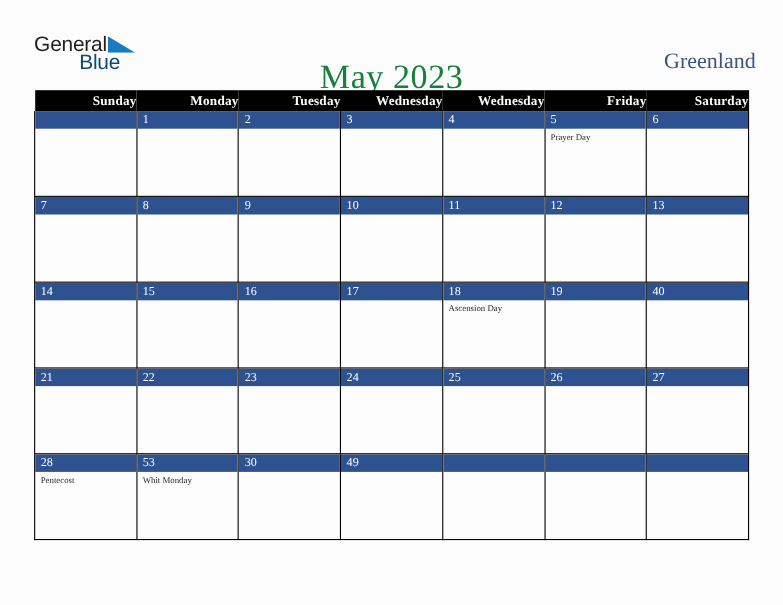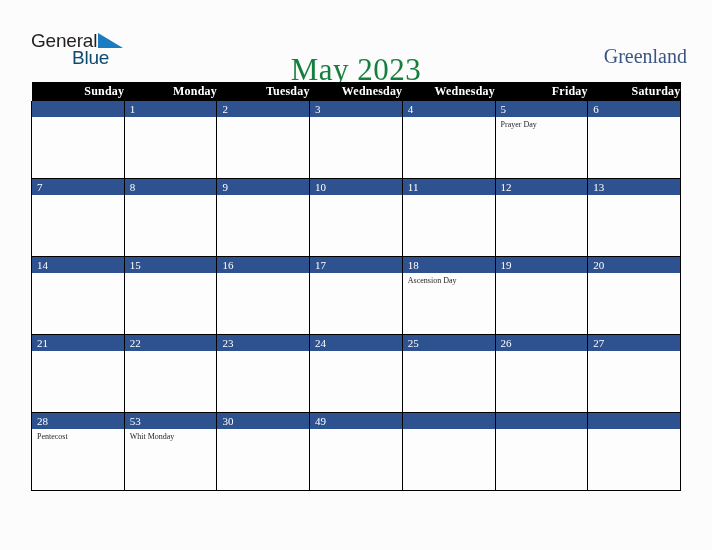--- a/index.html
+++ b/index.html
@@ -275,21 +275,21 @@
             <span class="daybar">18</span>
             <span class="events">
               <span class="event">Ascension Day</span>
             </span>
           </td>
           <td>
             <span class="daybar">19</span>
             <span class="events"></span>
           </td>
           <td>
-            <span class="daybar">20</span>
+            <span class="daybar">40</span>
             <span class="events"></span>
           </td>
         </tr>
         <tr>
           <td>
             <span class="daybar">21</span>
             <span class="events"></span>
           </td>
           <td>
             <span class="daybar">22</span>

